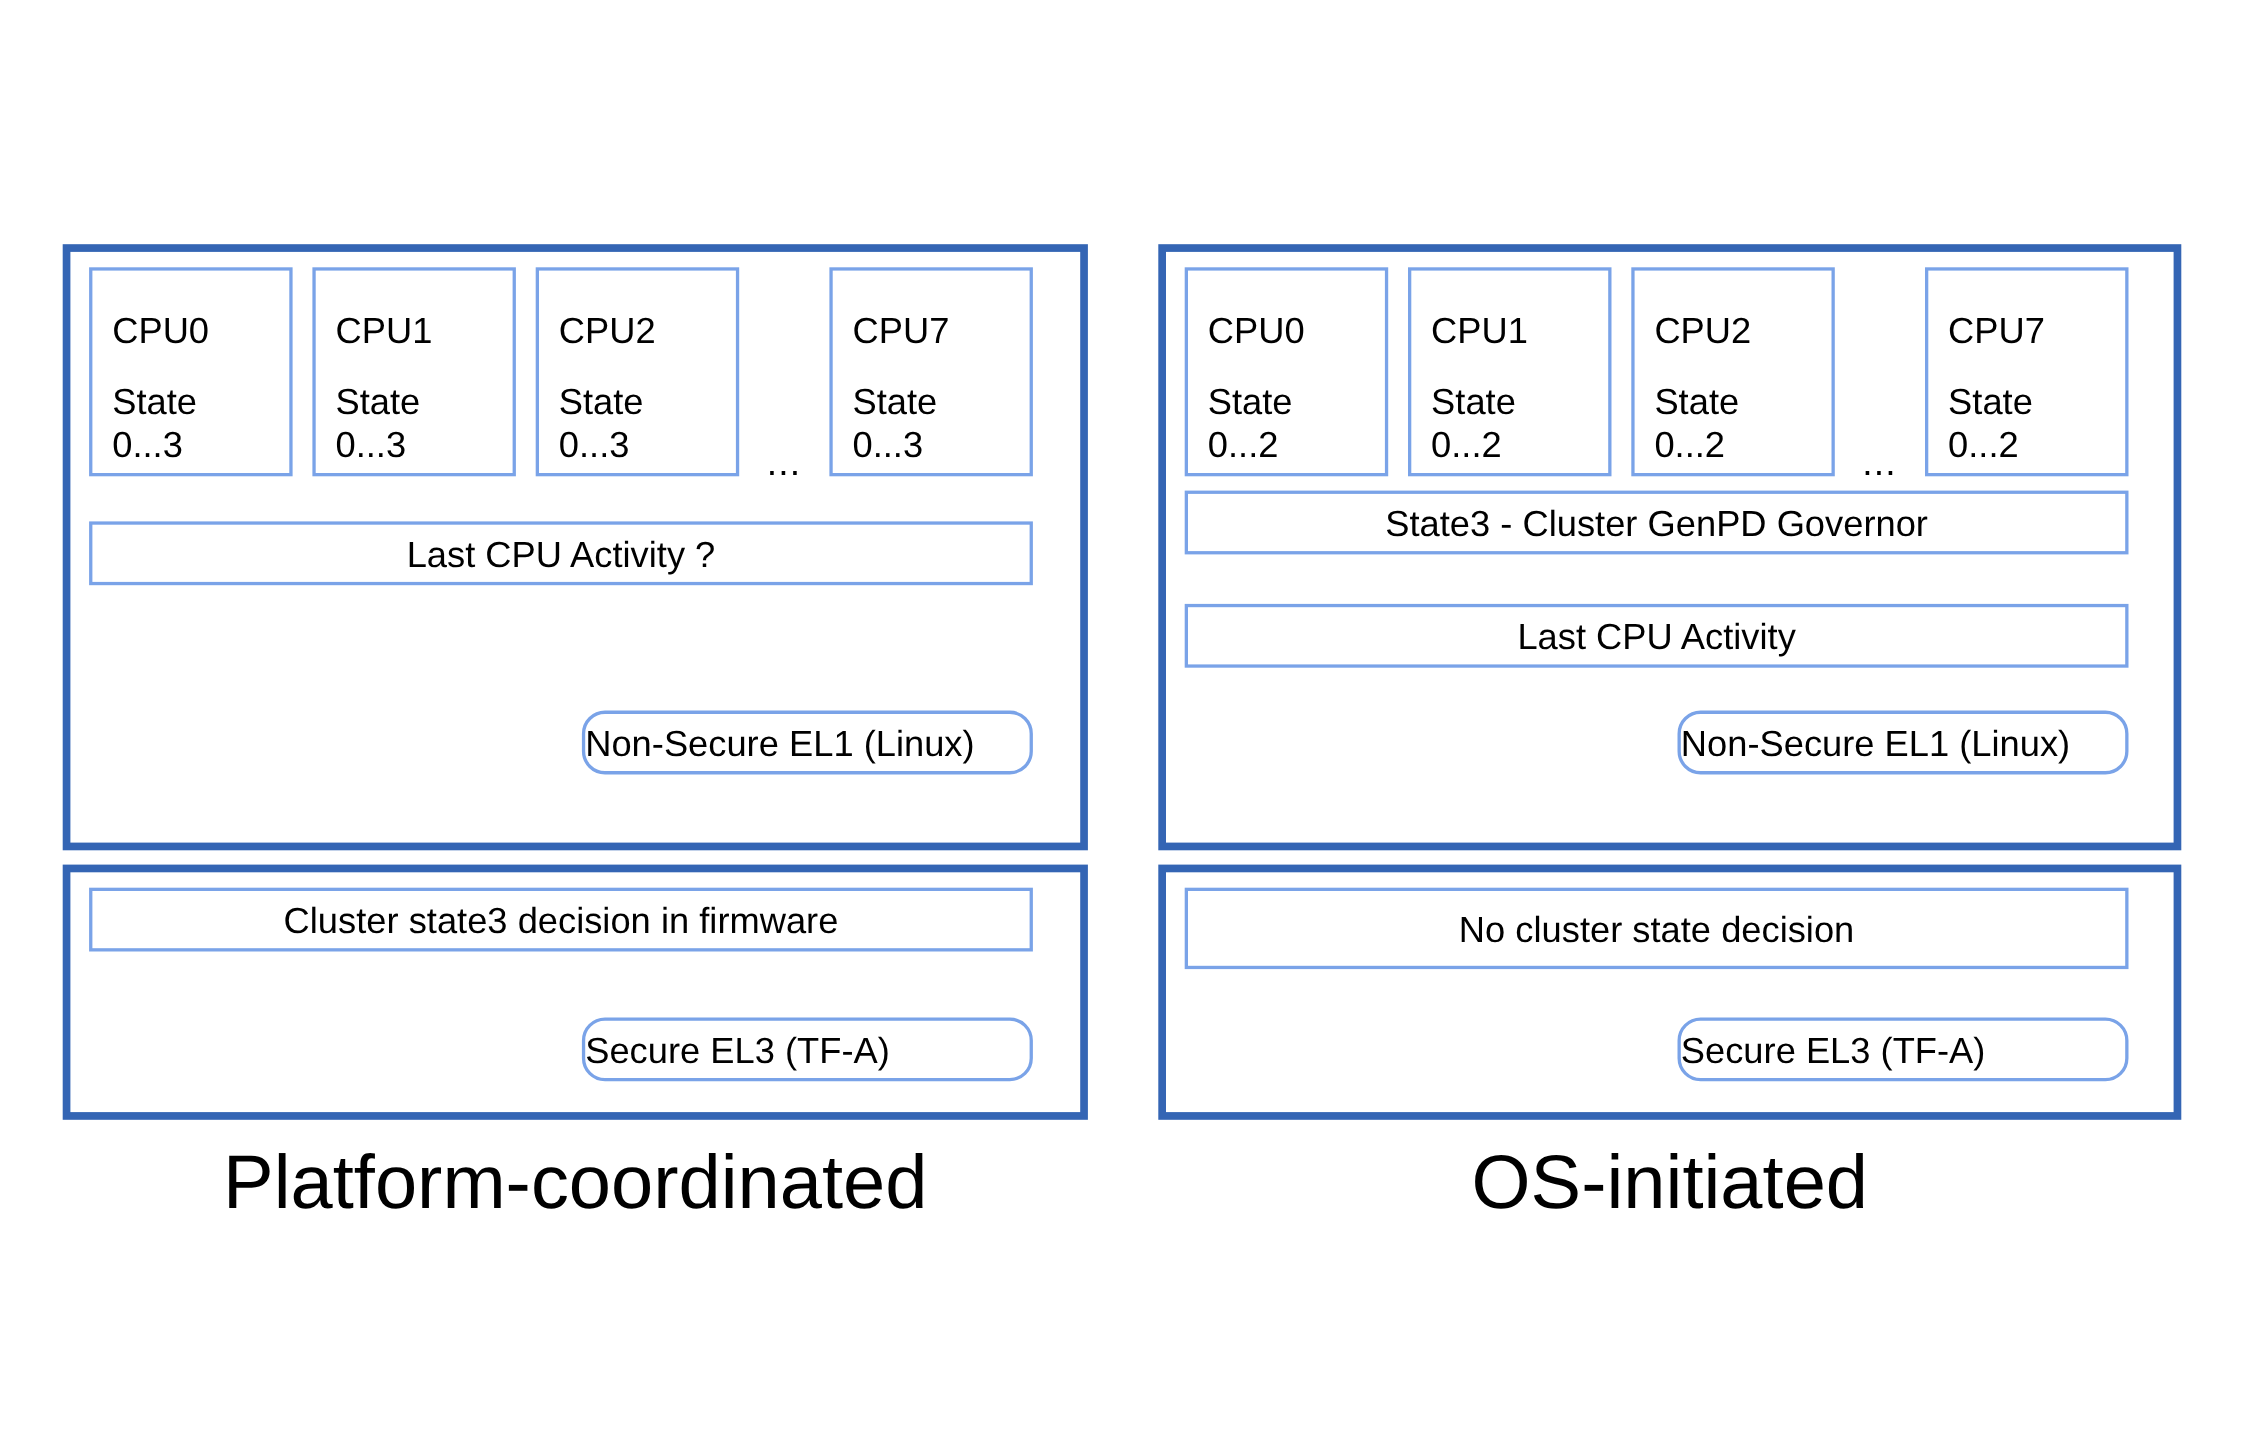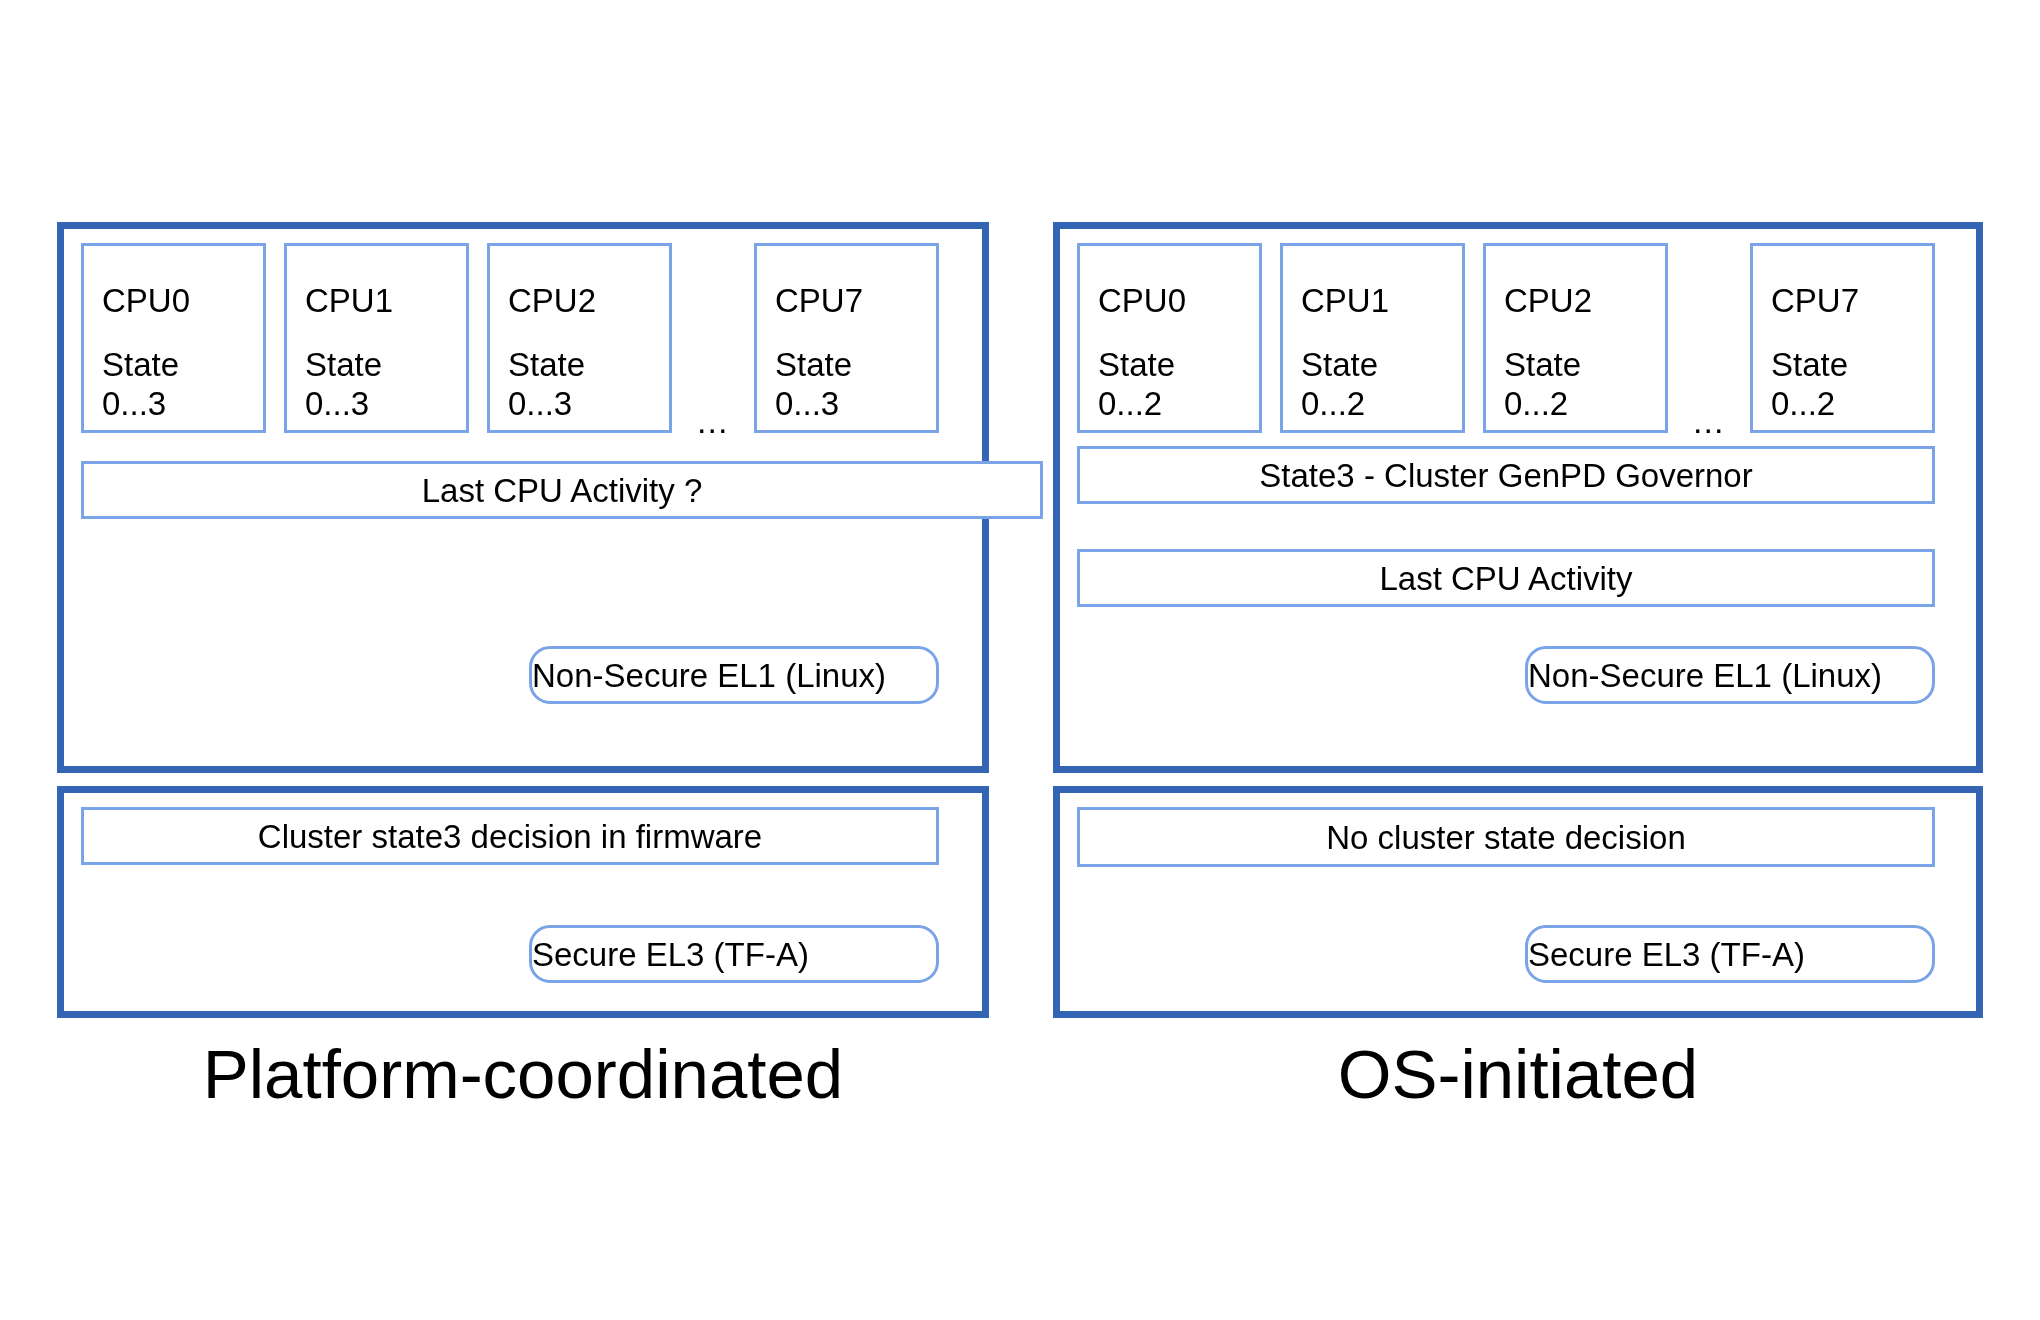--- a/index.html
+++ b/index.html
@@ -148,21 +148,21 @@
     </div>
 
     <div class="ellipsis" style="left:633px; top:175px;">...</div>
 
     <div class="ibox cpu-box" style="left:690px; top:14px; width:185px; height:190px;">
       <div class="cpu-label">CPU7</div>
       <div class="cpu-state">State
 0...3</div>
     </div>
 
-    <div class="ibox bar" style="left:17px; top:232px; width:962px; height:58px;">
+    <div class="ibox bar" style="left:17px; top:245px; width:858px; height:58px;">
       <span class="bar-text">Last CPU Activity ?</span>
     </div>
 
     <div class="ibox level-box" style="left:465px; top:417px; width:410px; height:58px;">
       <span class="level-text">Non-Secure EL1 (Linux)</span>
     </div>
 
   </div>
 
   <div class="panel panel-left-bot">
@@ -216,21 +216,21 @@
     </div>
 
     <div class="ibox level-box" style="left:465px; top:417px; width:410px; height:58px;">
       <span class="level-text">Non-Secure EL1 (Linux)</span>
     </div>
 
   </div>
 
   <div class="panel panel-right-bot">
 
-    <div class="ibox bar" style="left:17px; top:14px; width:858px; height:60px;">
+    <div class="ibox bar" style="left:17px; top:14px; width:858px; height:74px;">
       <span class="bar-text">No cluster state decision</span>
     </div>
 
     <div class="ibox level-box" style="left:465px; top:132px; width:410px; height:58px;">
       <span class="level-text">Secure EL3 (TF-A)</span>
     </div>
 
   </div>
 
   <div class="caption caption-right">OS-initiated</div>

